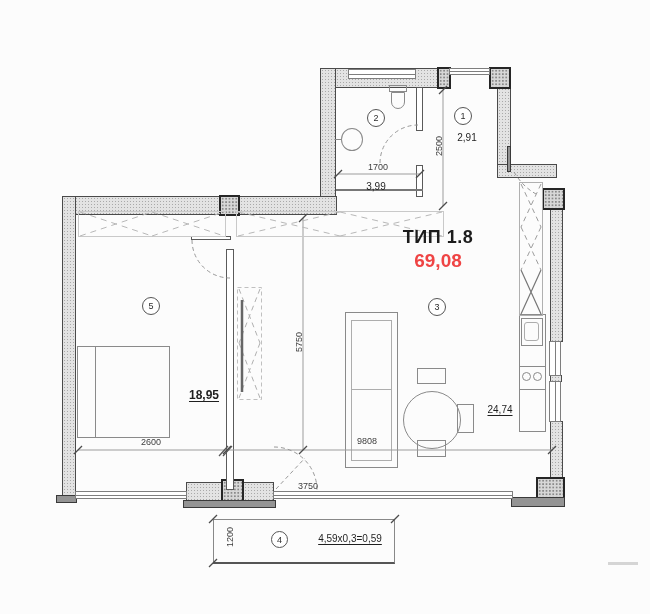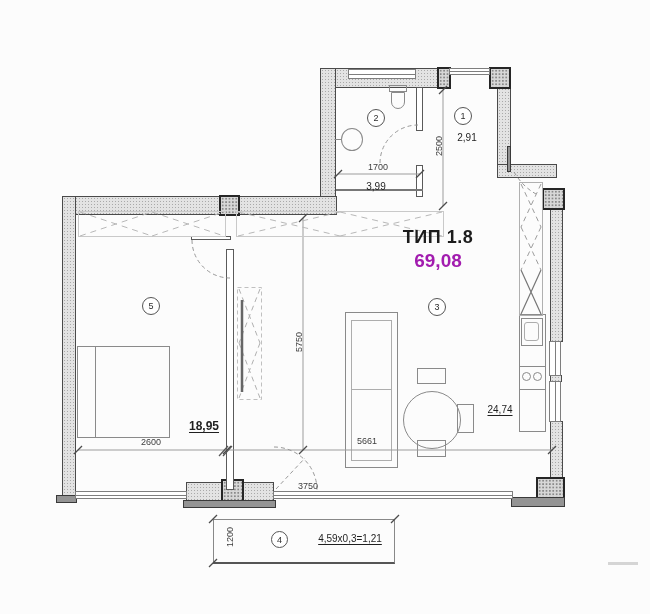--- a/index.html
+++ b/index.html
@@ -41,21 +41,21 @@
   .roomnum{
     position:absolute;width:18px;height:18px;border:1px solid #555;border-radius:50%;
     background:#fff;display:flex;align-items:center;justify-content:center;
     font-size:9px;color:#2e2e2e;
   }
   .roomnum.small{width:17px;height:17px;}
   .title-block{position:absolute;left:394px;top:227px;width:88px;text-align:center;}
   .title-type{font-size:18px;font-weight:700;color:#1c1c1c;letter-spacing:0.5px;}
   .title-a1{margin-top:3px;font-size:19px;font-weight:700;color:#111;}
   .title-a1 span{display:inline-block;border-bottom:2px solid #111;padding:0 4px 1px;}
-  .title-a2{margin-top:2px;font-size:19px;font-weight:700;color:#a21caf;}
+  .title-a2{margin-top:2px;font-size:19px;font-weight:700;color:#ef4444;}
   svg.overlay{position:absolute;left:0;top:0;pointer-events:none;}
 </style>
 </head>
 <body>
 
 <div id="plan">
 
   <div class="wall" style="left:320px;top:68px;width:128px;height:20px;"></div>
   <div class="wall" style="left:320px;top:68px;width:16px;height:147px;"></div>
   <div class="wall" style="left:62px;top:196px;width:275px;height:19px;"></div>
@@ -192,24 +192,24 @@
 
   <div class="roomnum" style="left:454px;top:107px;">1</div>
   <div class="roomnum" style="left:367px;top:109px;">2</div>
   <div class="roomnum" style="left:428px;top:298px;">3</div>
   <div class="roomnum small" style="left:271px;top:531px;">4</div>
   <div class="roomnum" style="left:142px;top:297px;">5</div>
 
   <div class="area" style="left:449px;top:132px;width:36px;">2,91</div>
   <div class="area" style="left:358px;top:146px;width:36px;margin-top:35px;">3,99</div>
   <div class="area ul" style="left:481px;top:404px;width:38px;">24,74</div>
-  <div class="area ul" style="left:305px;top:533px;width:90px;">4,59x0,3=1,21</div>
-  <div class="area area-big ul" style="left:182px;top:419px;width:44px;">18,95</div>
+  <div class="area ul" style="left:305px;top:533px;width:90px;">4,59x0,3=0,59</div>
+  <div class="area area-big ul" style="left:182px;top:388px;width:44px;">18,95</div>
 
   <div class="dim" style="left:358px;top:162px;width:40px;">1700</div>
   <div class="dim vert" style="left:421px;top:141px;width:36px;">2500</div>
   <div class="dim" style="left:133px;top:437px;width:36px;">2600</div>
   <div class="dim vert" style="left:281px;top:337px;width:36px;">5750</div>
-  <div class="dim" style="left:349px;top:436px;width:36px;">5661</div>
+  <div class="dim" style="left:349px;top:436px;width:36px;">9808</div>
   <div class="dim" style="left:288px;top:481px;width:40px;">3750</div>
   <div class="dim vert" style="left:212px;top:532px;width:36px;">1200</div>
 
 </div>
 
 </body></html>

